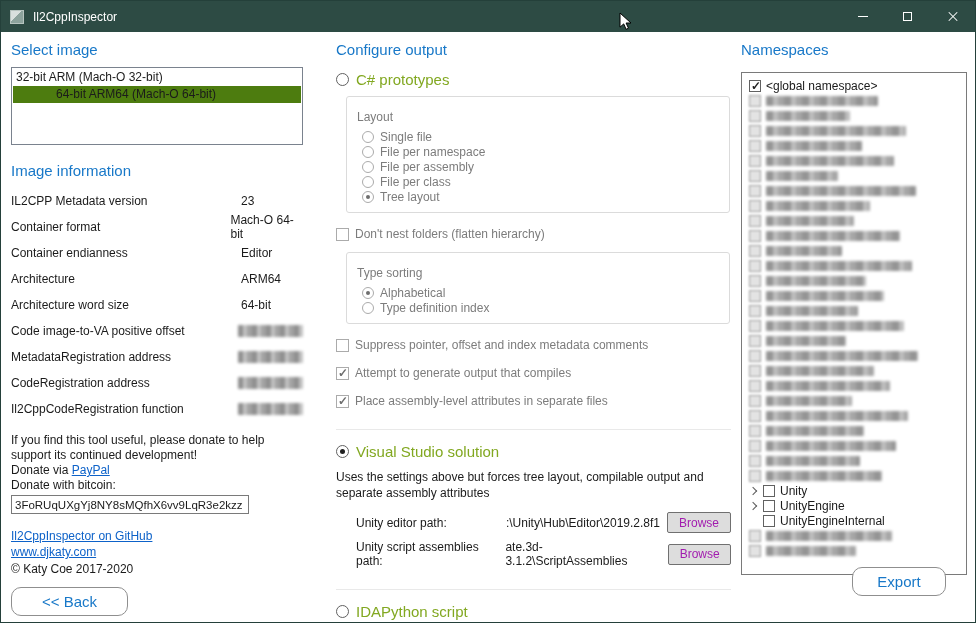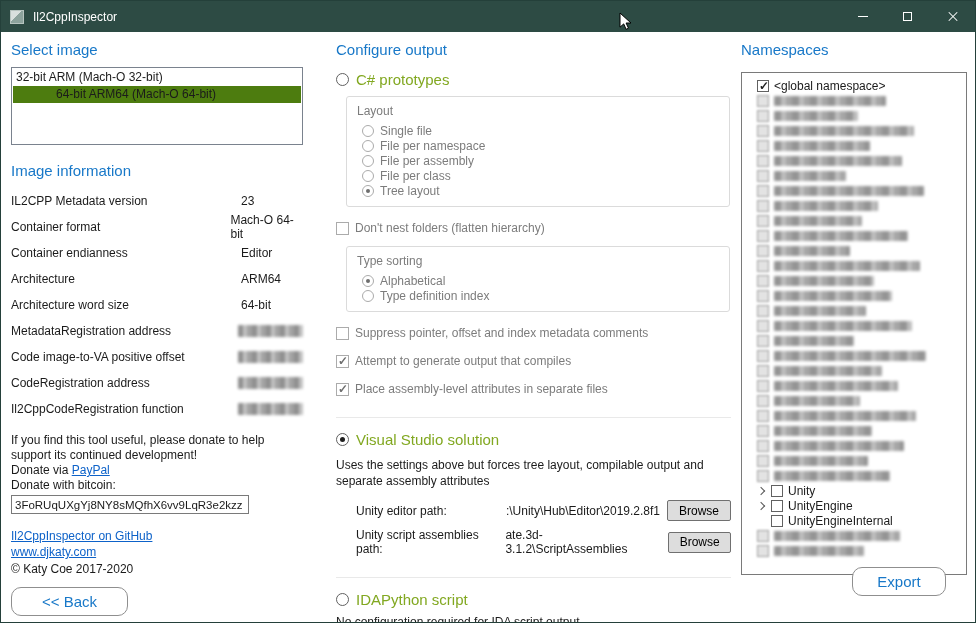--- a/index.html
+++ b/index.html
@@ -64,41 +64,41 @@
   .github-link { display:inline-block; margin-top:15px; }
   .website-link { display:inline-block; margin-top:2px; }
   .copyright { margin-top:3px; line-height:15px; }
 
   
   .col-mid { position:absolute; left:335px; top:40px; width:395px; }
   .radio-row { display:flex; align-items:center; gap:7px; }
   .radio-row.main { margin-top:13px; }
   .green-label { color:#82A821; font-size:15px; }
   .groupbox { margin:8px 0 0 10px; width:384px; border:1px solid #DBDBDB; border-radius:3px;
-              padding:7px 10px 8px 10px; }
+              padding:13px 10px 8px 10px; }
   .gb-title { color:#7C7C7C; }
   .gb-options { margin:5px 0 0 5px; }
   .option-row { display:flex; align-items:center; gap:6px; height:15px; }
   .opt-label { color:#7C7C7C; }
   .checkbox-row { display:flex; align-items:center; gap:6px; margin-top:14px; }
   .checkbox-row.gap { margin-top:14px; }
   .cb-label { color:#7C7C7C; }
   .sep { height:1px; background:#E9E9E9; margin-top:21px; }
   .vs-desc { margin-top:9px; line-height:16px; width:392px; }
   .paths { margin:11px 0 0 20px; }
   .path-row { display:flex; align-items:center; margin-top:7px; }
   .path-row.first { margin-top:0; }
   .path-value { margin-left:auto; }
   .browse-btn { margin-left:7px; width:64px; height:21px; background:#DDDDDD; border:1px solid #707070;
-                border-radius:2px; font-size:12px; font-family:inherit; cursor:pointer; color:#000000; }
+                border-radius:2px; font-size:12px; font-family:inherit; cursor:pointer; color:#a21caf; }
   .ida-desc { margin-top:7px; }
 
   
   .col-right { position:absolute; left:740px; top:40px; width:226px; }
-  .ns-panel { margin-top:14px; height:503px; border:1px solid #7A7A7A; padding:5px 12px; overflow:hidden; background:#fff; }
+  .ns-panel { margin-top:14px; height:503px; border:1px solid #7A7A7A; padding:5px 4px; overflow:hidden; background:#fff; }
   .ns-row { height:15px; display:flex; align-items:center; gap:5px; padding-left:3px; }
   .expander { width:9px; height:9px; flex:none; position:relative; }
   .expander::before { content:""; position:absolute; left:1px; top:2px; width:5px; height:5px;
                       border-right:1px solid #5a5a5a; border-top:1px solid #5a5a5a; transform:rotate(45deg); }
   .spacer9 { width:9px; flex:none; }
   .blur-bar { height:10px; border-radius:1px;
               background:repeating-linear-gradient(90deg,#949494 0 7px,#bdbdbd 7px 12px,#a6a6a6 12px 18px);
               filter:blur(1.8px); }
   .checkbox.blur { border-color:#9f9f9f; background:#e3e3e3; filter:blur(1px); }
 </style>
@@ -149,25 +149,25 @@
       </div>
       <div class="info-row">
         <span class="info-label">Architecture</span>
         <span class="info-value">ARM64</span>
       </div>
       <div class="info-row">
         <span class="info-label">Architecture word size</span>
         <span class="info-value">64-bit</span>
       </div>
       <div class="info-row">
+        <span class="info-label">Code image-to-VA positive offset</span>
+        <span class="blur-val"></span>
+      </div>
+      <div class="info-row">
         <span class="info-label">MetadataRegistration address</span>
-        <span class="blur-val"></span>
-      </div>
-      <div class="info-row">
-        <span class="info-label">Code image-to-VA positive offset</span>
         <span class="blur-val"></span>
       </div>
       <div class="info-row">
         <span class="info-label">CodeRegistration address</span>
         <span class="blur-val"></span>
       </div>
       <div class="info-row">
         <span class="info-label">Il2CppCodeRegistration function</span>
         <span class="blur-val"></span>
       </div>

